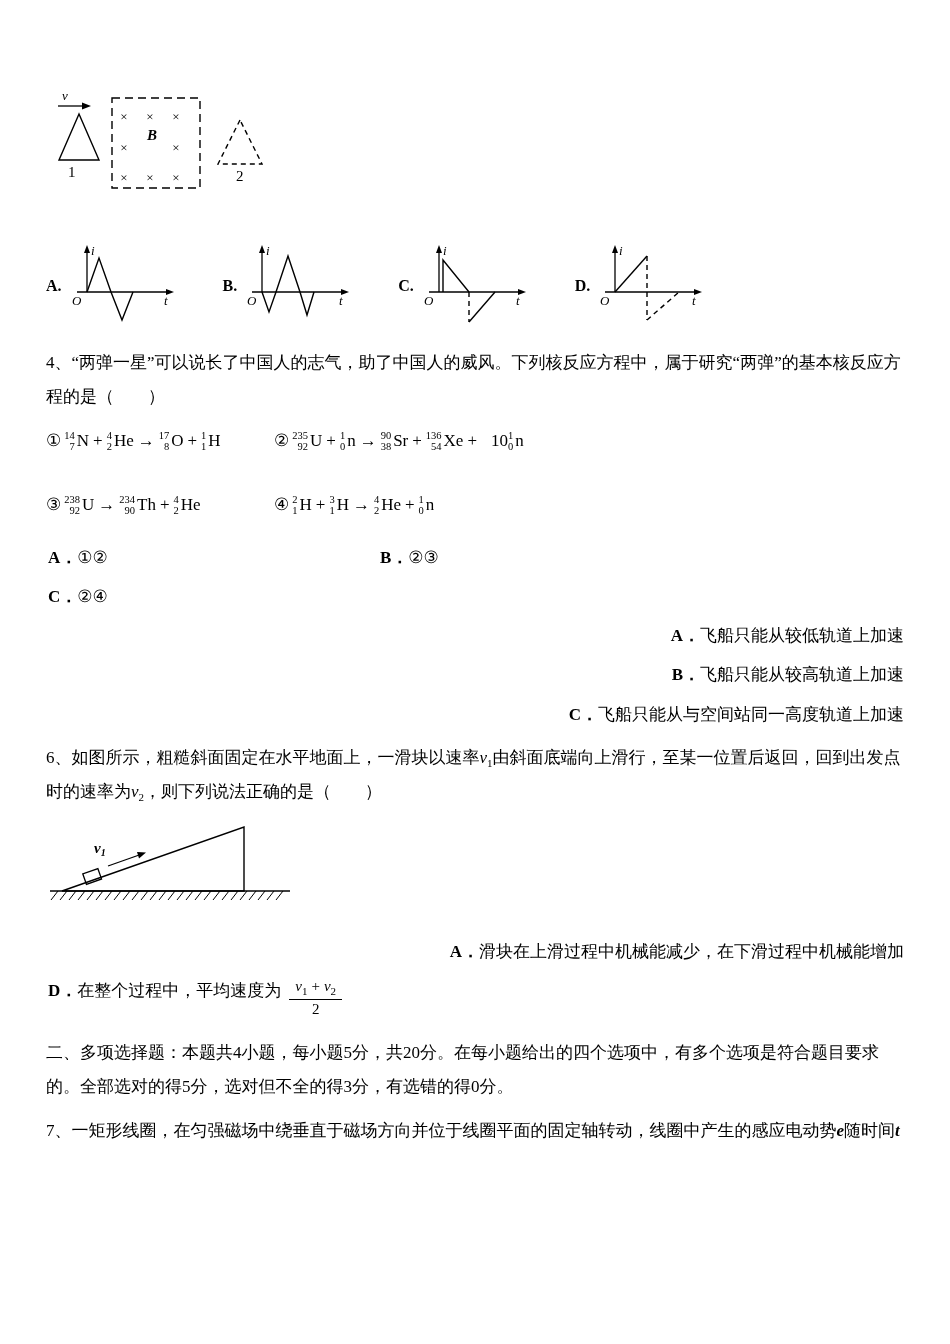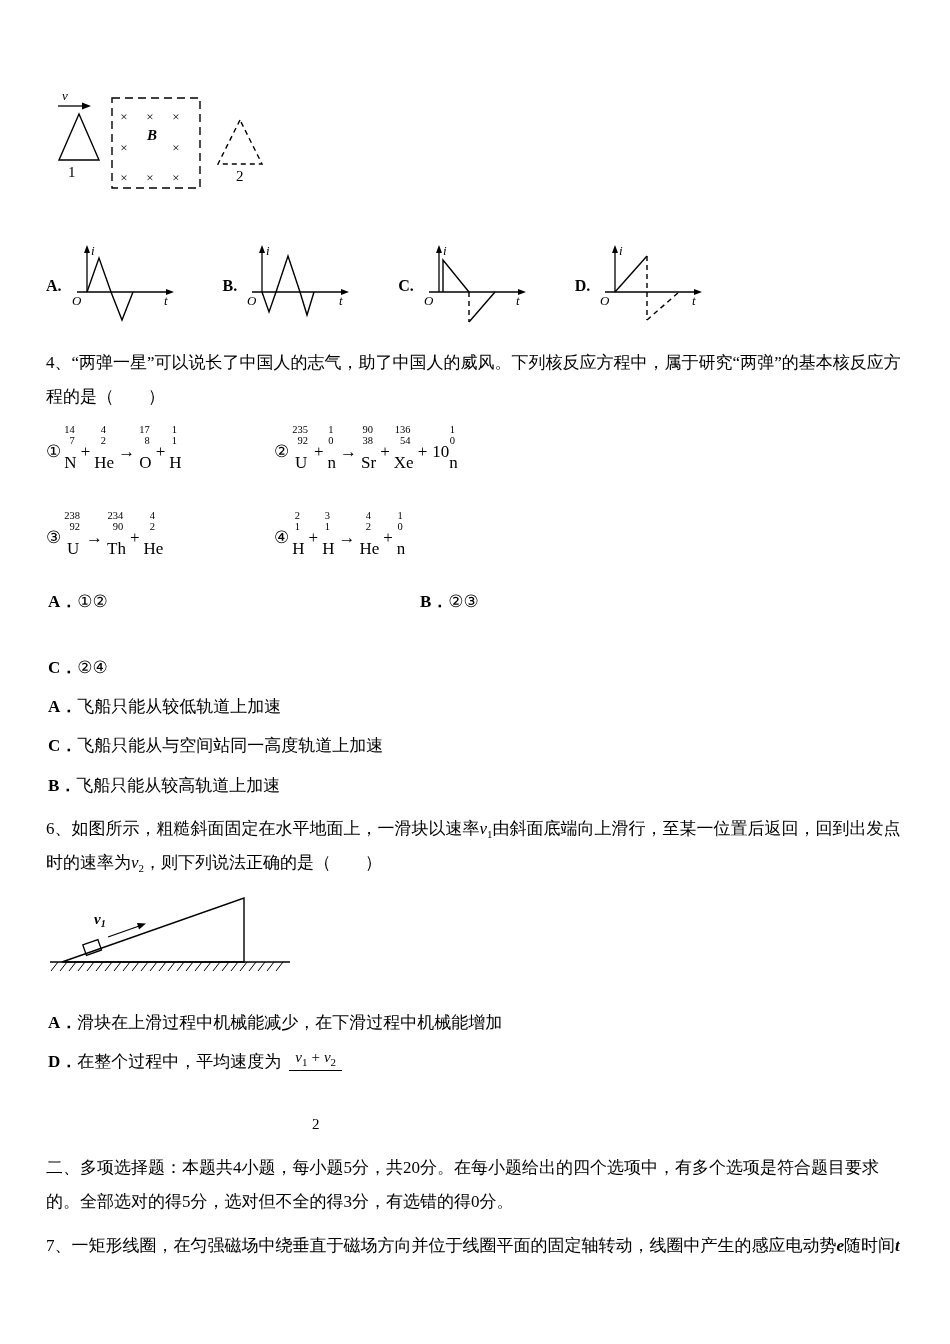--- a/index.html
+++ b/index.html
@@ -22,35 +22,35 @@
   .it{font-style:italic;}
   .bld{font-weight:bold;}
   .cross{text-anchor:middle;font-size:13px;}
   
   .eq-row{display:flex;align-items:center;}
   .eq-row.first{margin:8px 0 30px 0;}
   .eq-row.second{margin:0 0 22px 0;}
   .eq-cell{min-width:228px;}
   .equation{display:inline-flex;align-items:center;font-size:17px;}
   .eq-num{margin-right:3px;font-size:17px;}
-  .nuclide{display:inline-flex;align-items:center;flex-direction:column;}
+  .nuclide{display:inline-flex;align-items:center;}
   .pres{display:inline-flex;flex-direction:column;align-items:flex-end;font-size:10.5px;line-height:1.05;margin-right:2px;}
   .sym{font-size:17px;}
   .op{margin:0 4px;}
-  .coef{margin-left:1px;}
+  .coef{margin-left:10px;}
   
-  .optgrid{display:grid;grid-template-columns:332px 320px;row-gap:13px;margin:23px 0 14px 2px;line-height:1.5;gap:40px;}
-  .optline{margin:0 0 13px 2px;line-height:1.55;}
+  .optgrid{display:grid;grid-template-columns:332px 320px;row-gap:13px;margin:23px 0 14px 2px;line-height:1.5;}
+  .optline{margin:0 0 13px 2px;line-height:1.55;text-align:right;}
   .opt-letter{font-weight:bold;}
   .raise{position:relative;top:-8px;}
   sub{font-size:11px;}
   i.var{font-style:italic;}
   .var-b{font-weight:bold;font-style:italic;}
   .fig-incline{margin:6px 0 16px 2px;}
-  .frac{display:inline-flex;flex-direction:column;align-items:center;vertical-align:-14px;line-height:1.15;margin-left:8px;font-size:15px;gap:44px;}
+  .frac{display:inline-flex;flex-direction:column;align-items:center;vertical-align:-14px;line-height:1.15;margin-left:8px;font-size:15px;}
   .frac .num{padding:0 6px 1px 6px;border-bottom:1.4px solid #000;}
   .frac .den{padding-top:1px;}
   .section-head{width:858px;margin:18px 0 10px 0;}
   .optline.tall{display:flex;align-items:flex-start;}
 </style>
 </head>
 <body>
 
 <div class="page">
 
@@ -293,22 +293,22 @@
   </div>
 
   <div class="optgrid">
     <div class="opt"><span class="opt-letter">A．</span><span>①②</span></div>
     <div class="opt"><span class="opt-letter">B．</span><span>②③</span></div>
     <div class="opt"><span class="opt-letter">C．</span><span>②④</span></div>
   </div>
 
 
   <div class="optline"><span class="opt-letter">A．</span><span>飞船只能从较低轨道上加速</span></div>
+  <div class="optline"><span class="opt-letter">B．</span><span>飞船只能从较高轨道上加速</span></div>
   <div class="optline"><span class="opt-letter">C．</span><span>飞船只能从与空间站同一高度轨道上加速</span></div>
-  <div class="optline"><span class="opt-letter">B．</span><span>飞船只能从较高轨道上加速</span></div>
 
   <p class="qtext"><span>6、如图所示，粗糙斜面固定在水平地面上，一滑块以速率</span><i class="var">v</i><sub>1</sub><span>由斜面底端向上滑行，至某一位置后返回，回到出发点时的速率为</span><i class="var">v</i><sub>2</sub><span>，则下列说法正确的是（　　）</span></p>
 
   <div class="fig-incline">
     <svg width="252" height="92" viewBox="0 0 252 92">
       <line x1="2" y1="72" x2="242" y2="72" class="st"></line>
       <path d="M10 72 L3 81 M19 72 L12 81 M28 72 L21 81 M37 72 L30 81 M46 72 L39 81 M55 72 L48 81 M64 72 L57 81 M73 72 L66 81 M82 72 L75 81 M91 72 L84 81 M100 72 L93 81 M109 72 L102 81 M118 72 L111 81 M127 72 L120 81 M136 72 L129 81 M145 72 L138 81 M154 72 L147 81 M163 72 L156 81 M172 72 L165 81 M181 72 L174 81 M190 72 L183 81 M199 72 L192 81 M208 72 L201 81 M217 72 L210 81 M226 72 L219 81 M235 72 L228 81" stroke="#000" stroke-width="1" fill="none"></path>
       <polygon points="14,72 196,72 196,8" class="so"></polygon>
       <rect x="36" y="52" width="16" height="11" class="st" transform="rotate(-19.5 44 57)"></rect>
       <line x1="60" y1="47" x2="94" y2="35" class="st"></line>

